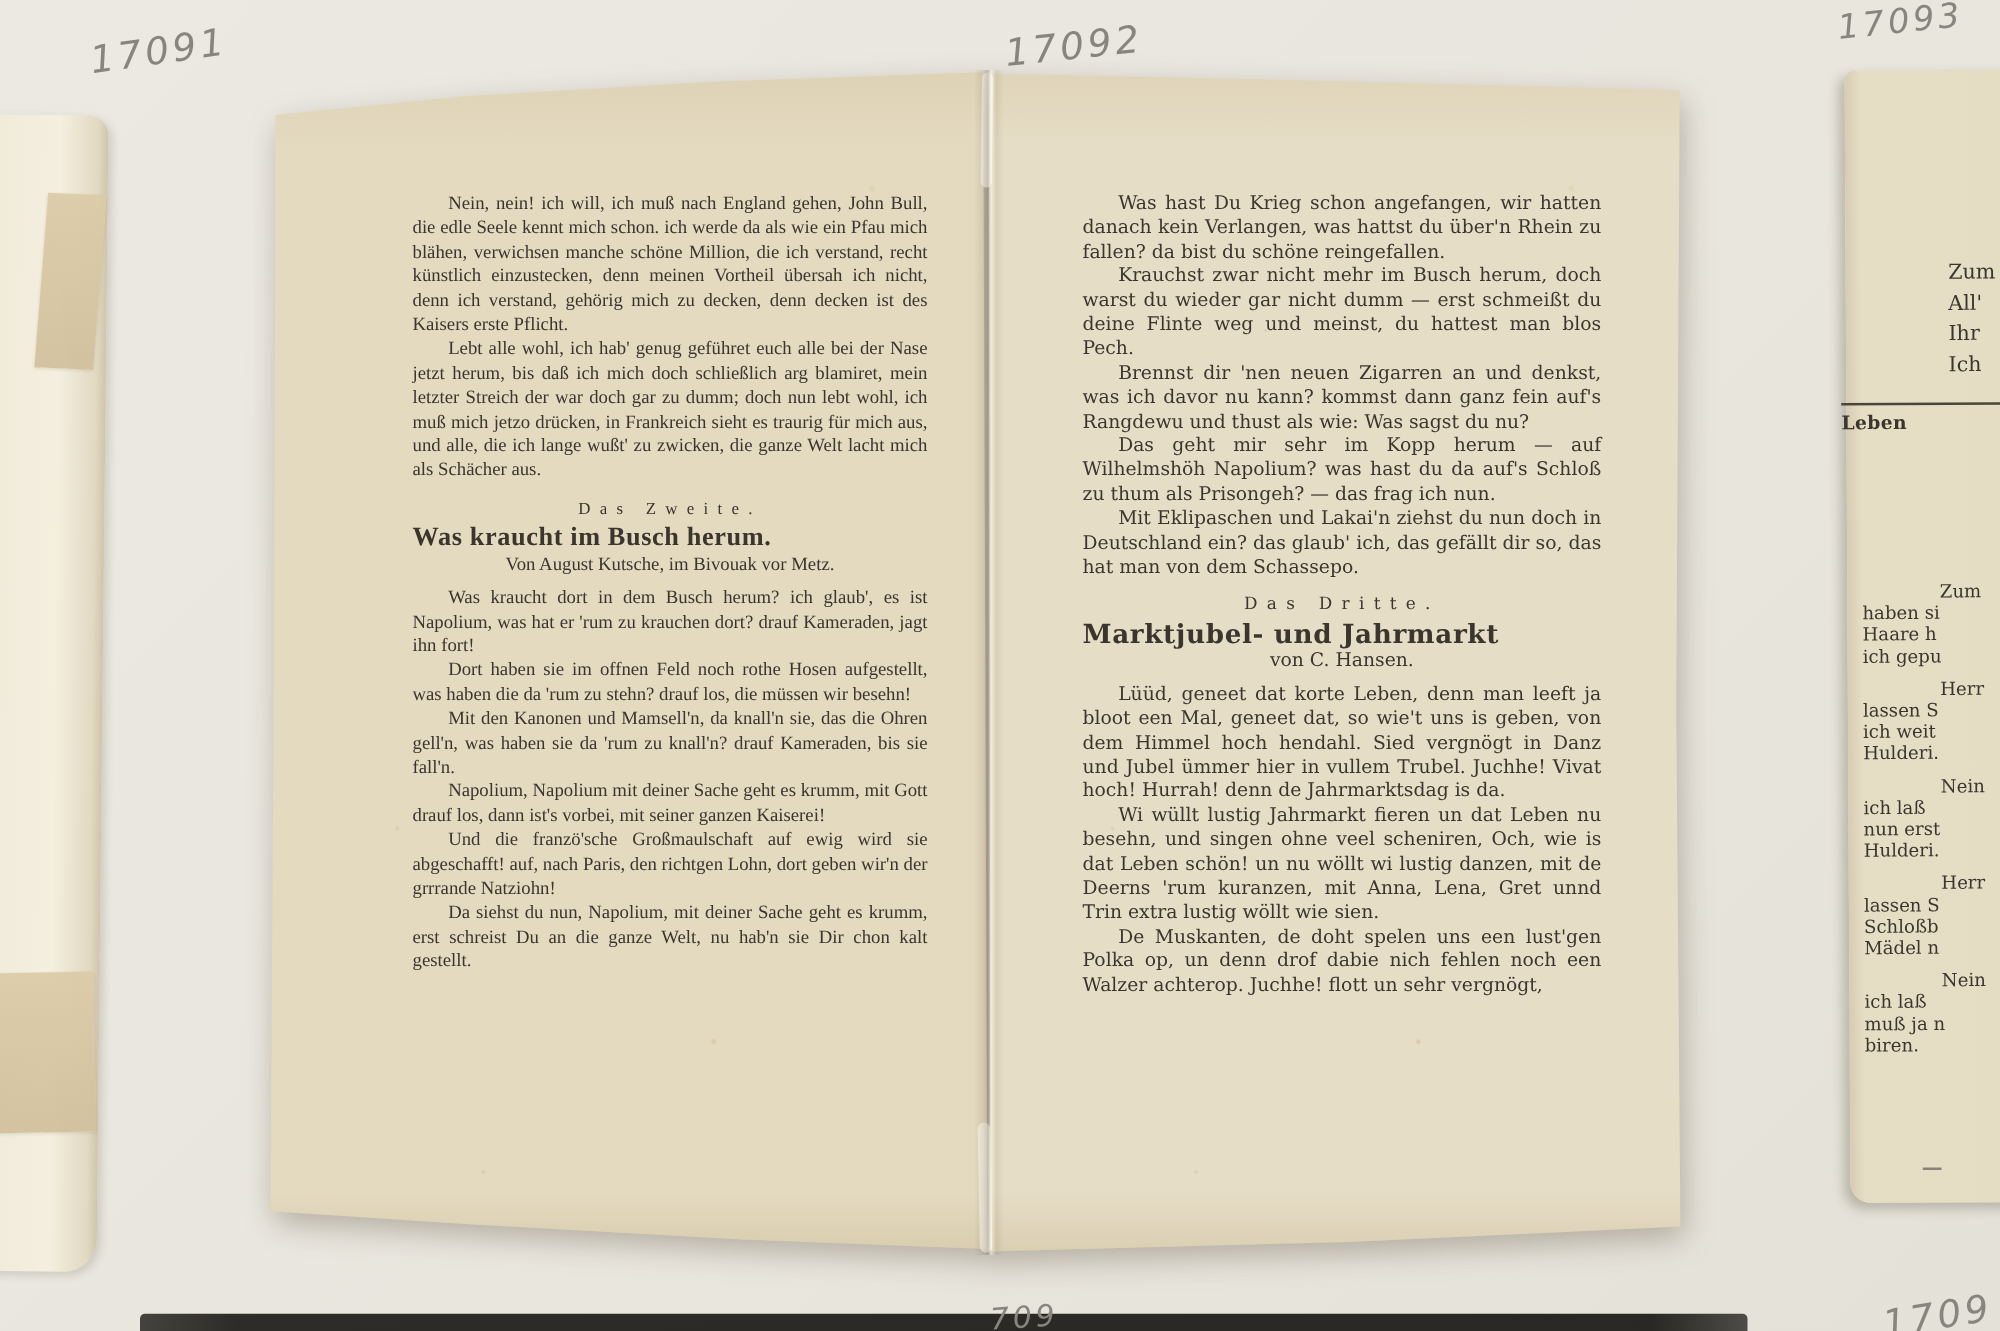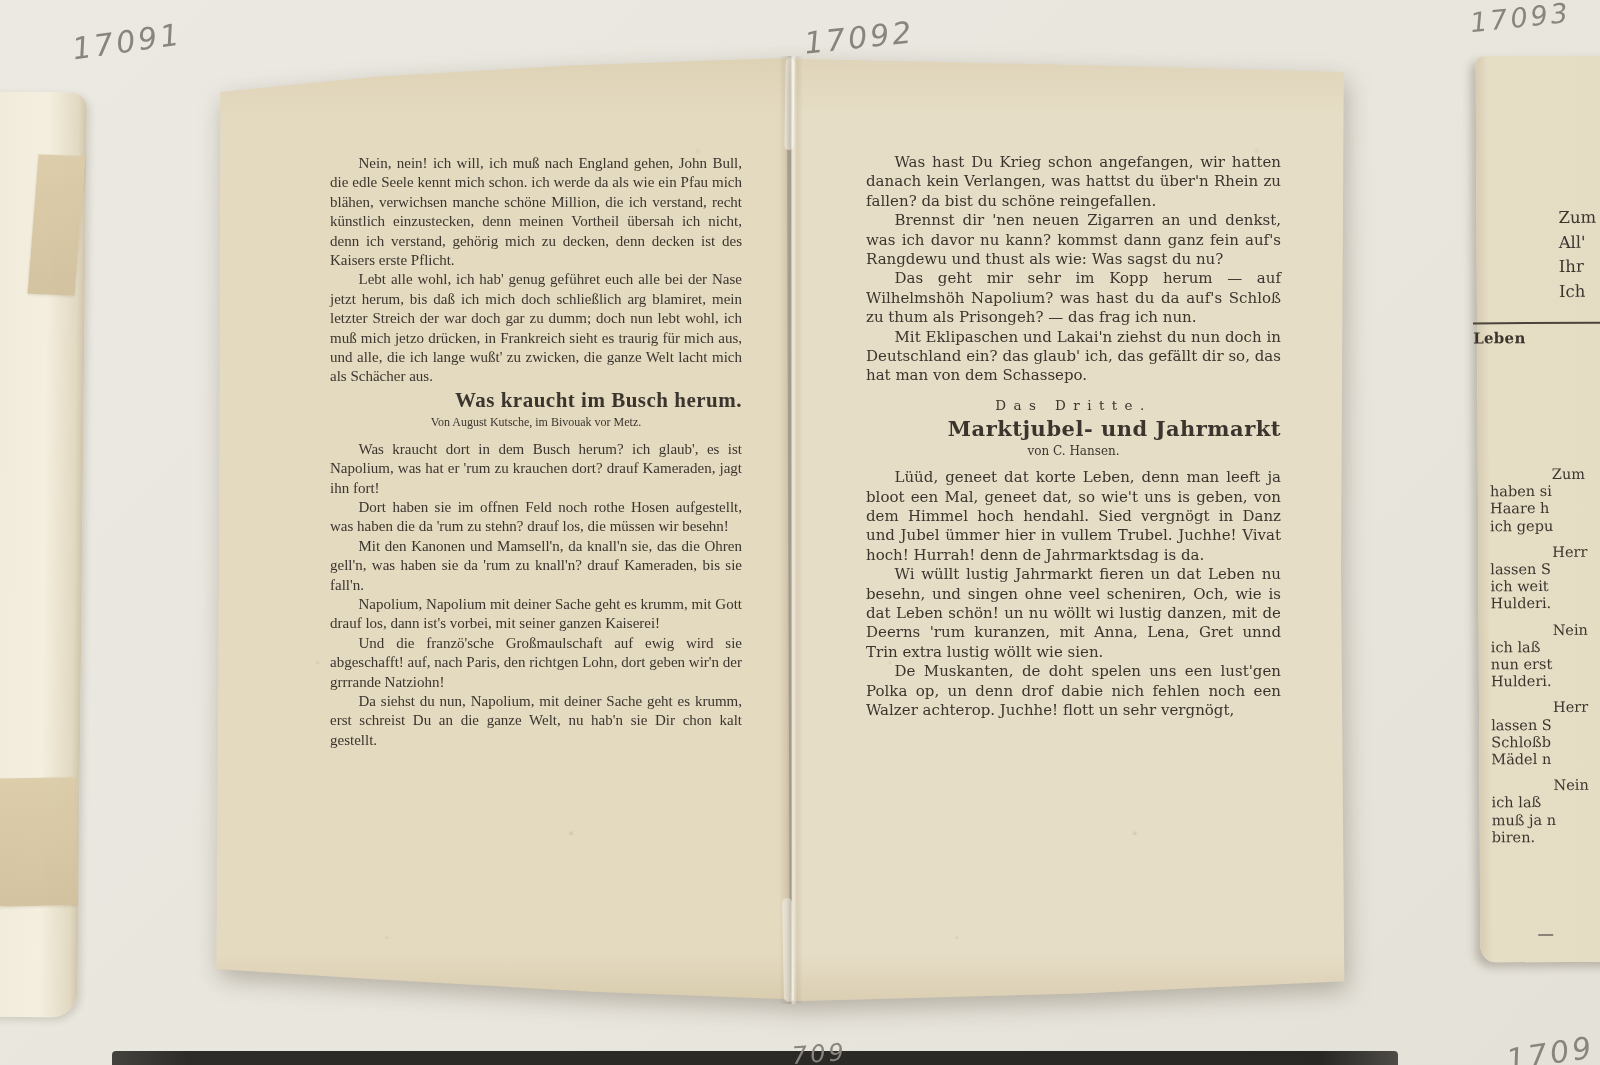--- a/index.html
+++ b/index.html
@@ -44,22 +44,22 @@
   .tear-top{position:absolute; left:571px; top:2px; width:9px; height:92px;
     background:rgba(250,247,238,.8); border-radius:5px; transform:rotate(.8deg);}
   .tear-bot{position:absolute; left:569px; top:842px; width:10px; height:104px;
     background:rgba(250,247,238,.75); border-radius:5px; transform:rotate(-1deg);}
   
   .col{position:absolute; font-size:15px; line-height:19.4px; text-align:justify;}
   .col-left{left:116px; top:98px; width:412px;font-family:Liberation Serif, serif;}
   .col-right{left:76px; top:97px; width:415px;}
   .para{margin:0; text-indent:1.9em;}
   .kicker{margin:10px 0 4px; text-indent:0; text-align:center; letter-spacing:.55em; font-size:13.5px;}
-  .title{margin:4px 0 3px; text-indent:0; text-align:right; font-weight:bold; font-size:21px; letter-spacing:.5px;}
-  .byline{margin:0 0 7px; text-indent:0; text-align:center; font-size:12px;}
+  .title{margin:4px 0 3px; text-indent:0; text-align:left; font-weight:bold; font-size:21px; letter-spacing:.5px;}
+  .byline{margin:0 0 7px; text-indent:0; text-align:center; font-size:15px;}
   
   .strip{position:absolute; left:1478px; top:56px; width:140px; height:906px;
     background:linear-gradient(to right,#d6ccb2, #e6ddc5 12px, #e5dcc4);
     border-radius:8px 0 0 16px; transform:rotate(-.3deg);
     box-shadow:-5px 5px 9px rgba(85,75,55,.3);}
   .strip-open{position:absolute; left:82px; top:150px; font-size:16.5px; line-height:24.5px;}
   .strip-rule{position:absolute; left:-4px; top:266px; width:148px; height:2px; background:#4a443c;}
   .strip-imprint{position:absolute; left:-4px; top:273px; font-size:15px; font-weight:600; letter-spacing:.3px;}
   .strip-body{position:absolute; left:12px; top:410px; width:132px; font-size:14.5px; line-height:17.2px;}
   .frag-group{margin:0 0 9px;}
@@ -91,34 +91,36 @@
   <div class="pencil n3">17093</div>
   <div class="pencil n4">1709</div>
   <div class="pencil n5">709</div>
 
   <div class="spread">
 
     <div class="page page-left">
       <div class="col col-left">
         <p class="para">Nein, nein! ich will, ich muß nach England gehen, John Bull, die edle Seele kennt mich schon. ich werde da als wie ein Pfau mich blähen, verwichsen manche schöne Million, die ich verstand, recht künstlich einzustecken, denn meinen Vortheil übersah ich nicht, denn ich verstand, gehörig mich zu decken, denn decken ist des Kaisers erste Pflicht.</p>
         <p class="para">Lebt alle wohl, ich hab' genug geführet euch alle bei der Nase jetzt herum, bis daß ich mich doch schließlich arg blamiret, mein letzter Streich der war doch gar zu dumm; doch nun lebt wohl, ich muß mich jetzo drücken, in Frankreich sieht es traurig für mich aus, und alle, die ich lange wußt' zu zwicken, die ganze Welt lacht mich als Schächer aus.</p>
+        <p class="kicker">Das Zweite.</p>
         <p class="title">Was kraucht im Busch herum.</p>
         <p class="byline">Von August Kutsche, im Bivouak vor Metz.</p>
         <p class="para">Was kraucht dort in dem Busch herum? ich glaub', es ist Napolium, was hat er 'rum zu krauchen dort? drauf Kameraden, jagt ihn fort!</p>
         <p class="para">Dort haben sie im offnen Feld noch rothe Hosen aufgestellt, was haben die da 'rum zu stehn? drauf los, die müssen wir besehn!</p>
         <p class="para">Mit den Kanonen und Mamsell'n, da knall'n sie, das die Ohren gell'n, was haben sie da 'rum zu knall'n? drauf Kameraden, bis sie fall'n.</p>
         <p class="para">Napolium, Napolium mit deiner Sache geht es krumm, mit Gott drauf los, dann ist's vorbei, mit seiner ganzen Kaiserei!</p>
         <p class="para">Und die franzö'sche Großmaulschaft auf ewig wird sie abgeschafft! auf, nach Paris, den richtgen Lohn, dort geben wir'n der grrrande Natziohn!</p>
         <p class="para">Da siehst du nun, Napolium, mit deiner Sache geht es krumm, erst schreist Du an die ganze Welt, nu hab'n sie Dir chon kalt gestellt.</p>
       </div>
     </div>
 
     <div class="page page-right">
       <div class="col col-right">
         <p class="para">Was hast Du Krieg schon angefangen, wir hatten danach kein Verlangen, was hattst du über'n Rhein zu fallen? da bist du schöne reingefallen.</p>
+        <p class="para">Krauchst zwar nicht mehr im Busch herum, doch warst du wieder gar nicht dumm — erst schmeißt du deine Flinte weg und meinst, du hattest man blos Pech.</p>
         <p class="para">Brennst dir 'nen neuen Zigarren an und denkst, was ich davor nu kann? kommst dann ganz fein auf's Rangdewu und thust als wie: Was sagst du nu?</p>
         <p class="para">Das geht mir sehr im Kopp herum — auf Wilhelmshöh Napolium? was hast du da auf's Schloß zu thum als Prisongeh? — das frag ich nun.</p>
         <p class="para">Mit Eklipaschen und Lakai'n ziehst du nun doch in Deutschland ein? das glaub' ich, das gefällt dir so, das hat man von dem Schassepo.</p>
         <p class="kicker">Das Dritte.</p>
         <p class="title">Marktjubel- und Jahrmarkt</p>
         <p class="byline">von C. Hansen.</p>
         <p class="para">Lüüd, geneet dat korte Leben, denn man leeft ja bloot een Mal, geneet dat, so wie't uns is geben, von dem Himmel hoch hendahl. Sied vergnögt in Danz und Jubel ümmer hier in vullem Trubel. Juchhe! Vivat hoch! Hurrah! denn de Jahrmarktsdag is da.</p>
         <p class="para">Wi wüllt lustig Jahrmarkt fieren un dat Leben nu besehn, und singen ohne veel scheniren, Och, wie is dat Leben schön! un nu wöllt wi lustig danzen, mit de Deerns 'rum kuranzen, mit Anna, Lena, Gret unnd Trin extra lustig wöllt wie sien.</p>
         <p class="para">De Muskanten, de doht spelen uns een lust'gen Polka op, un denn drof dabie nich fehlen noch een Walzer achterop. Juchhe! flott un sehr vergnögt,</p>
       </div>

